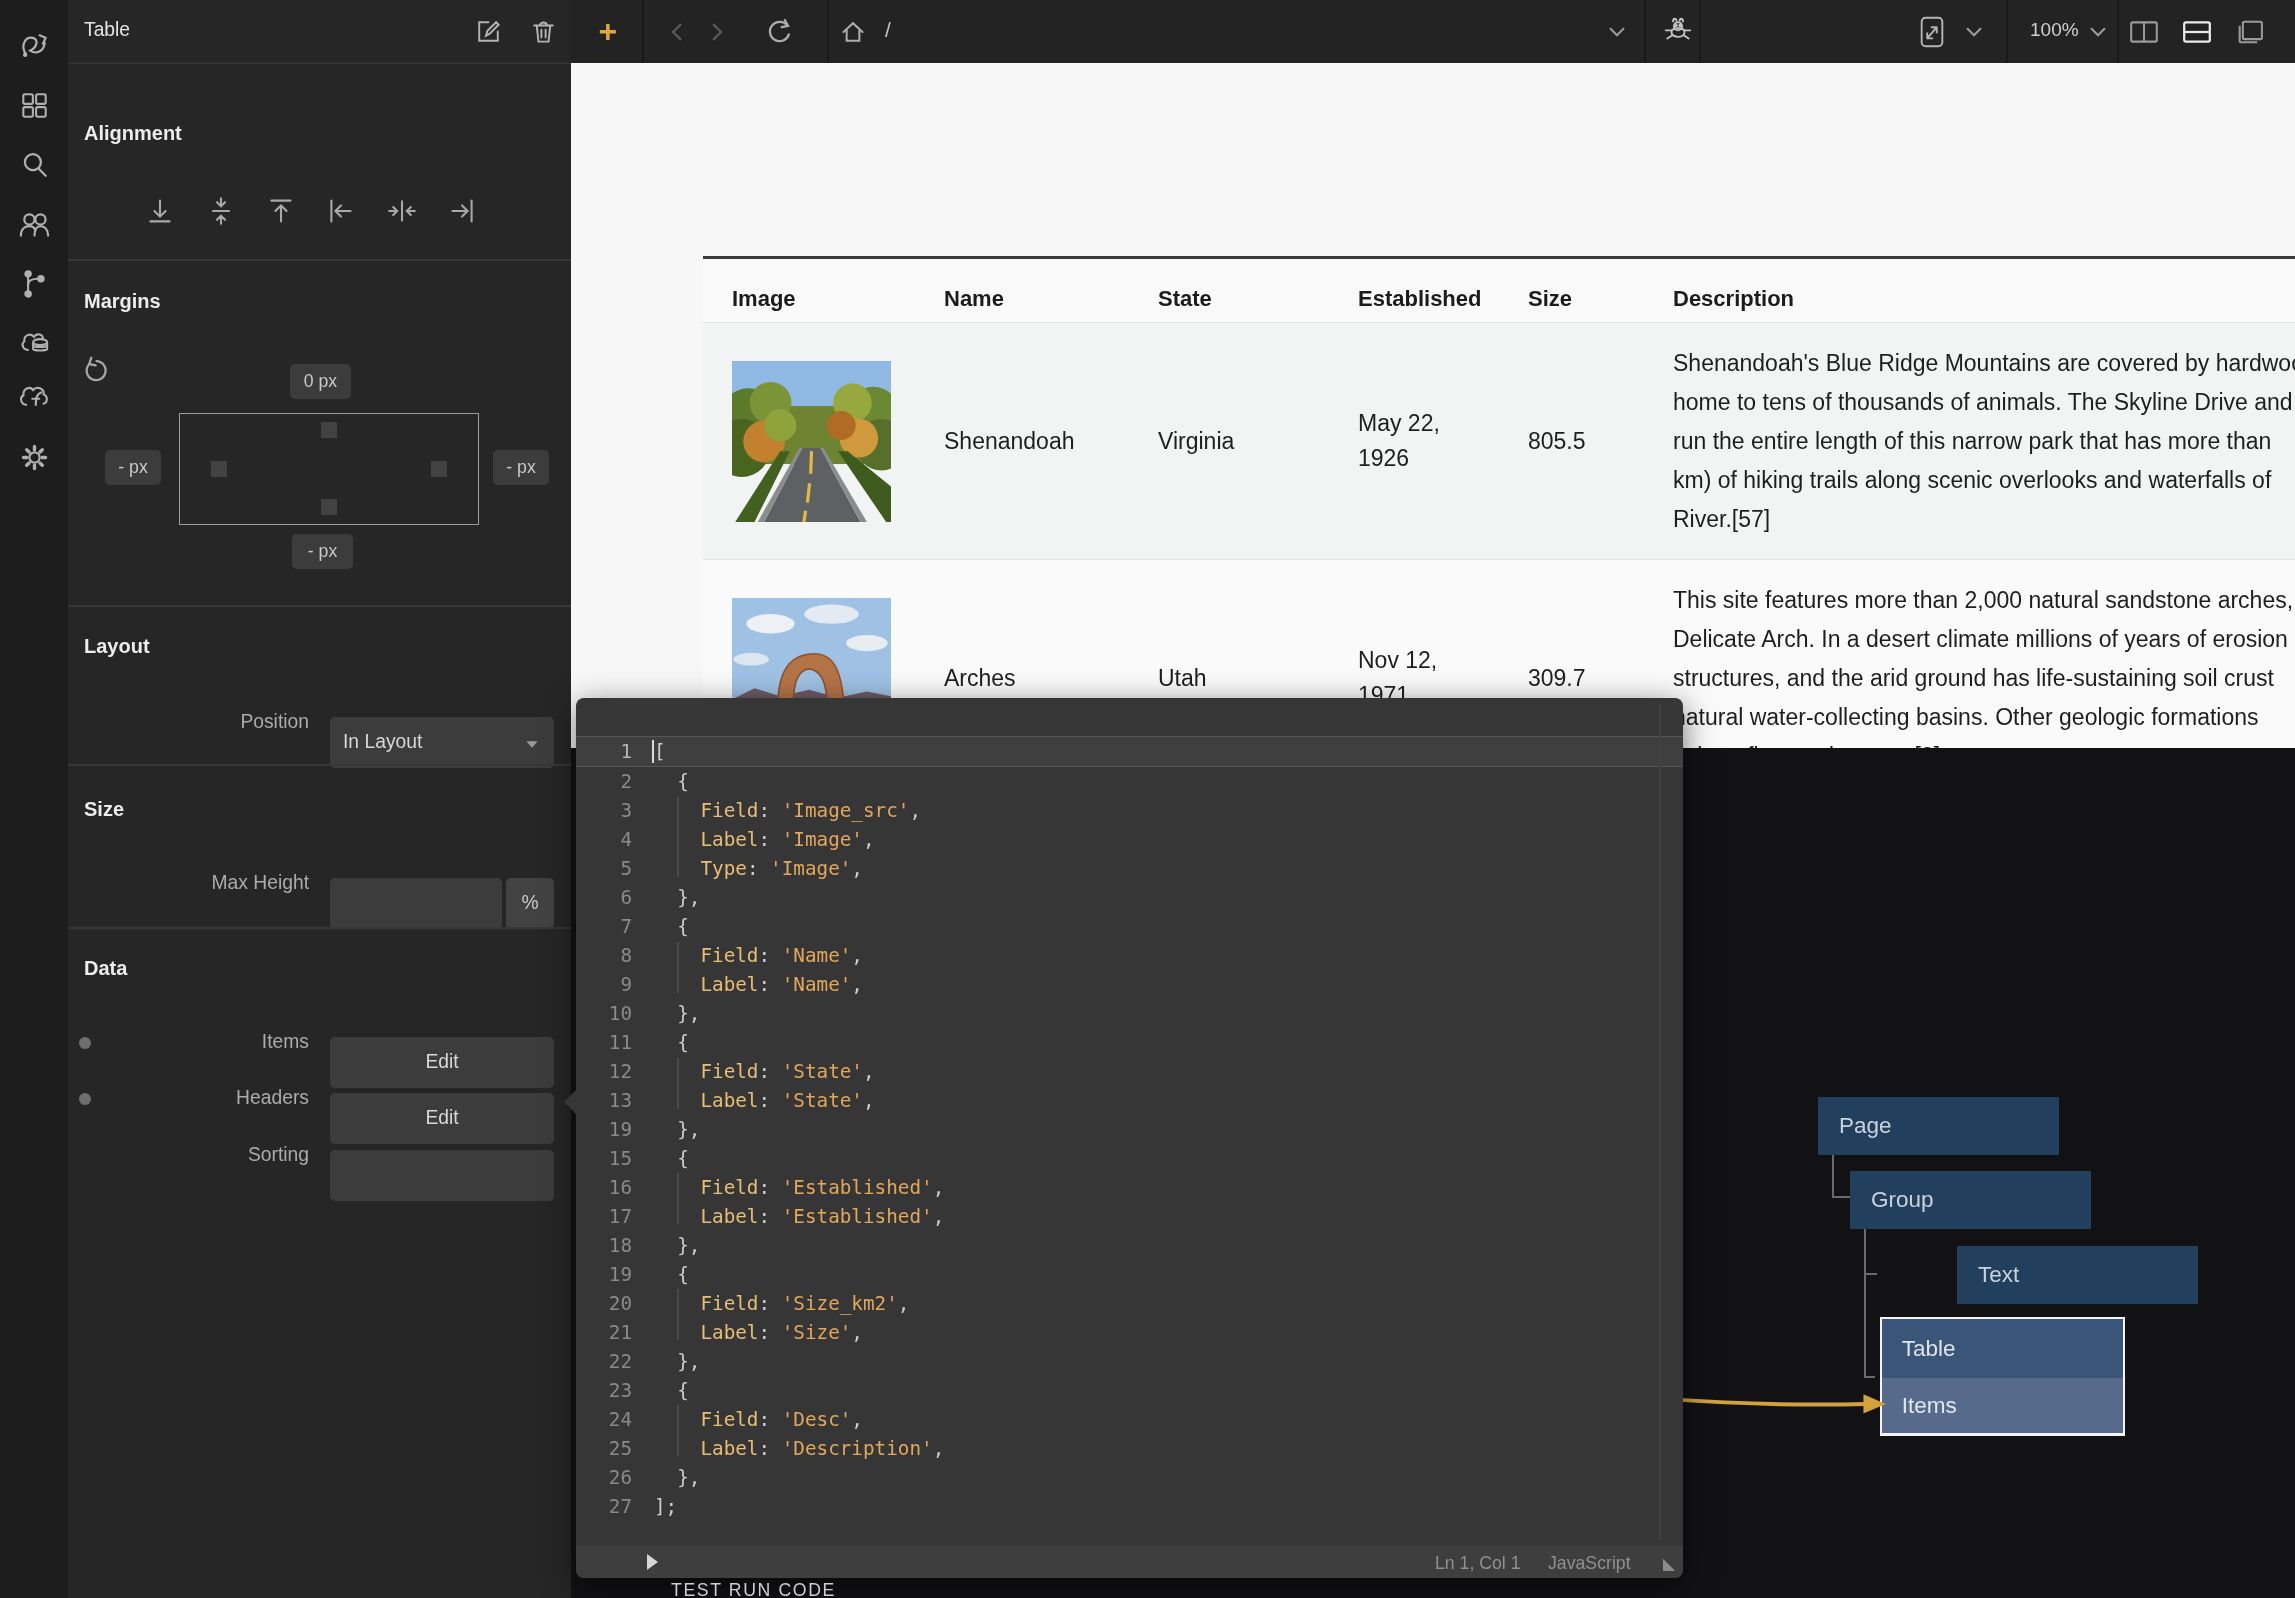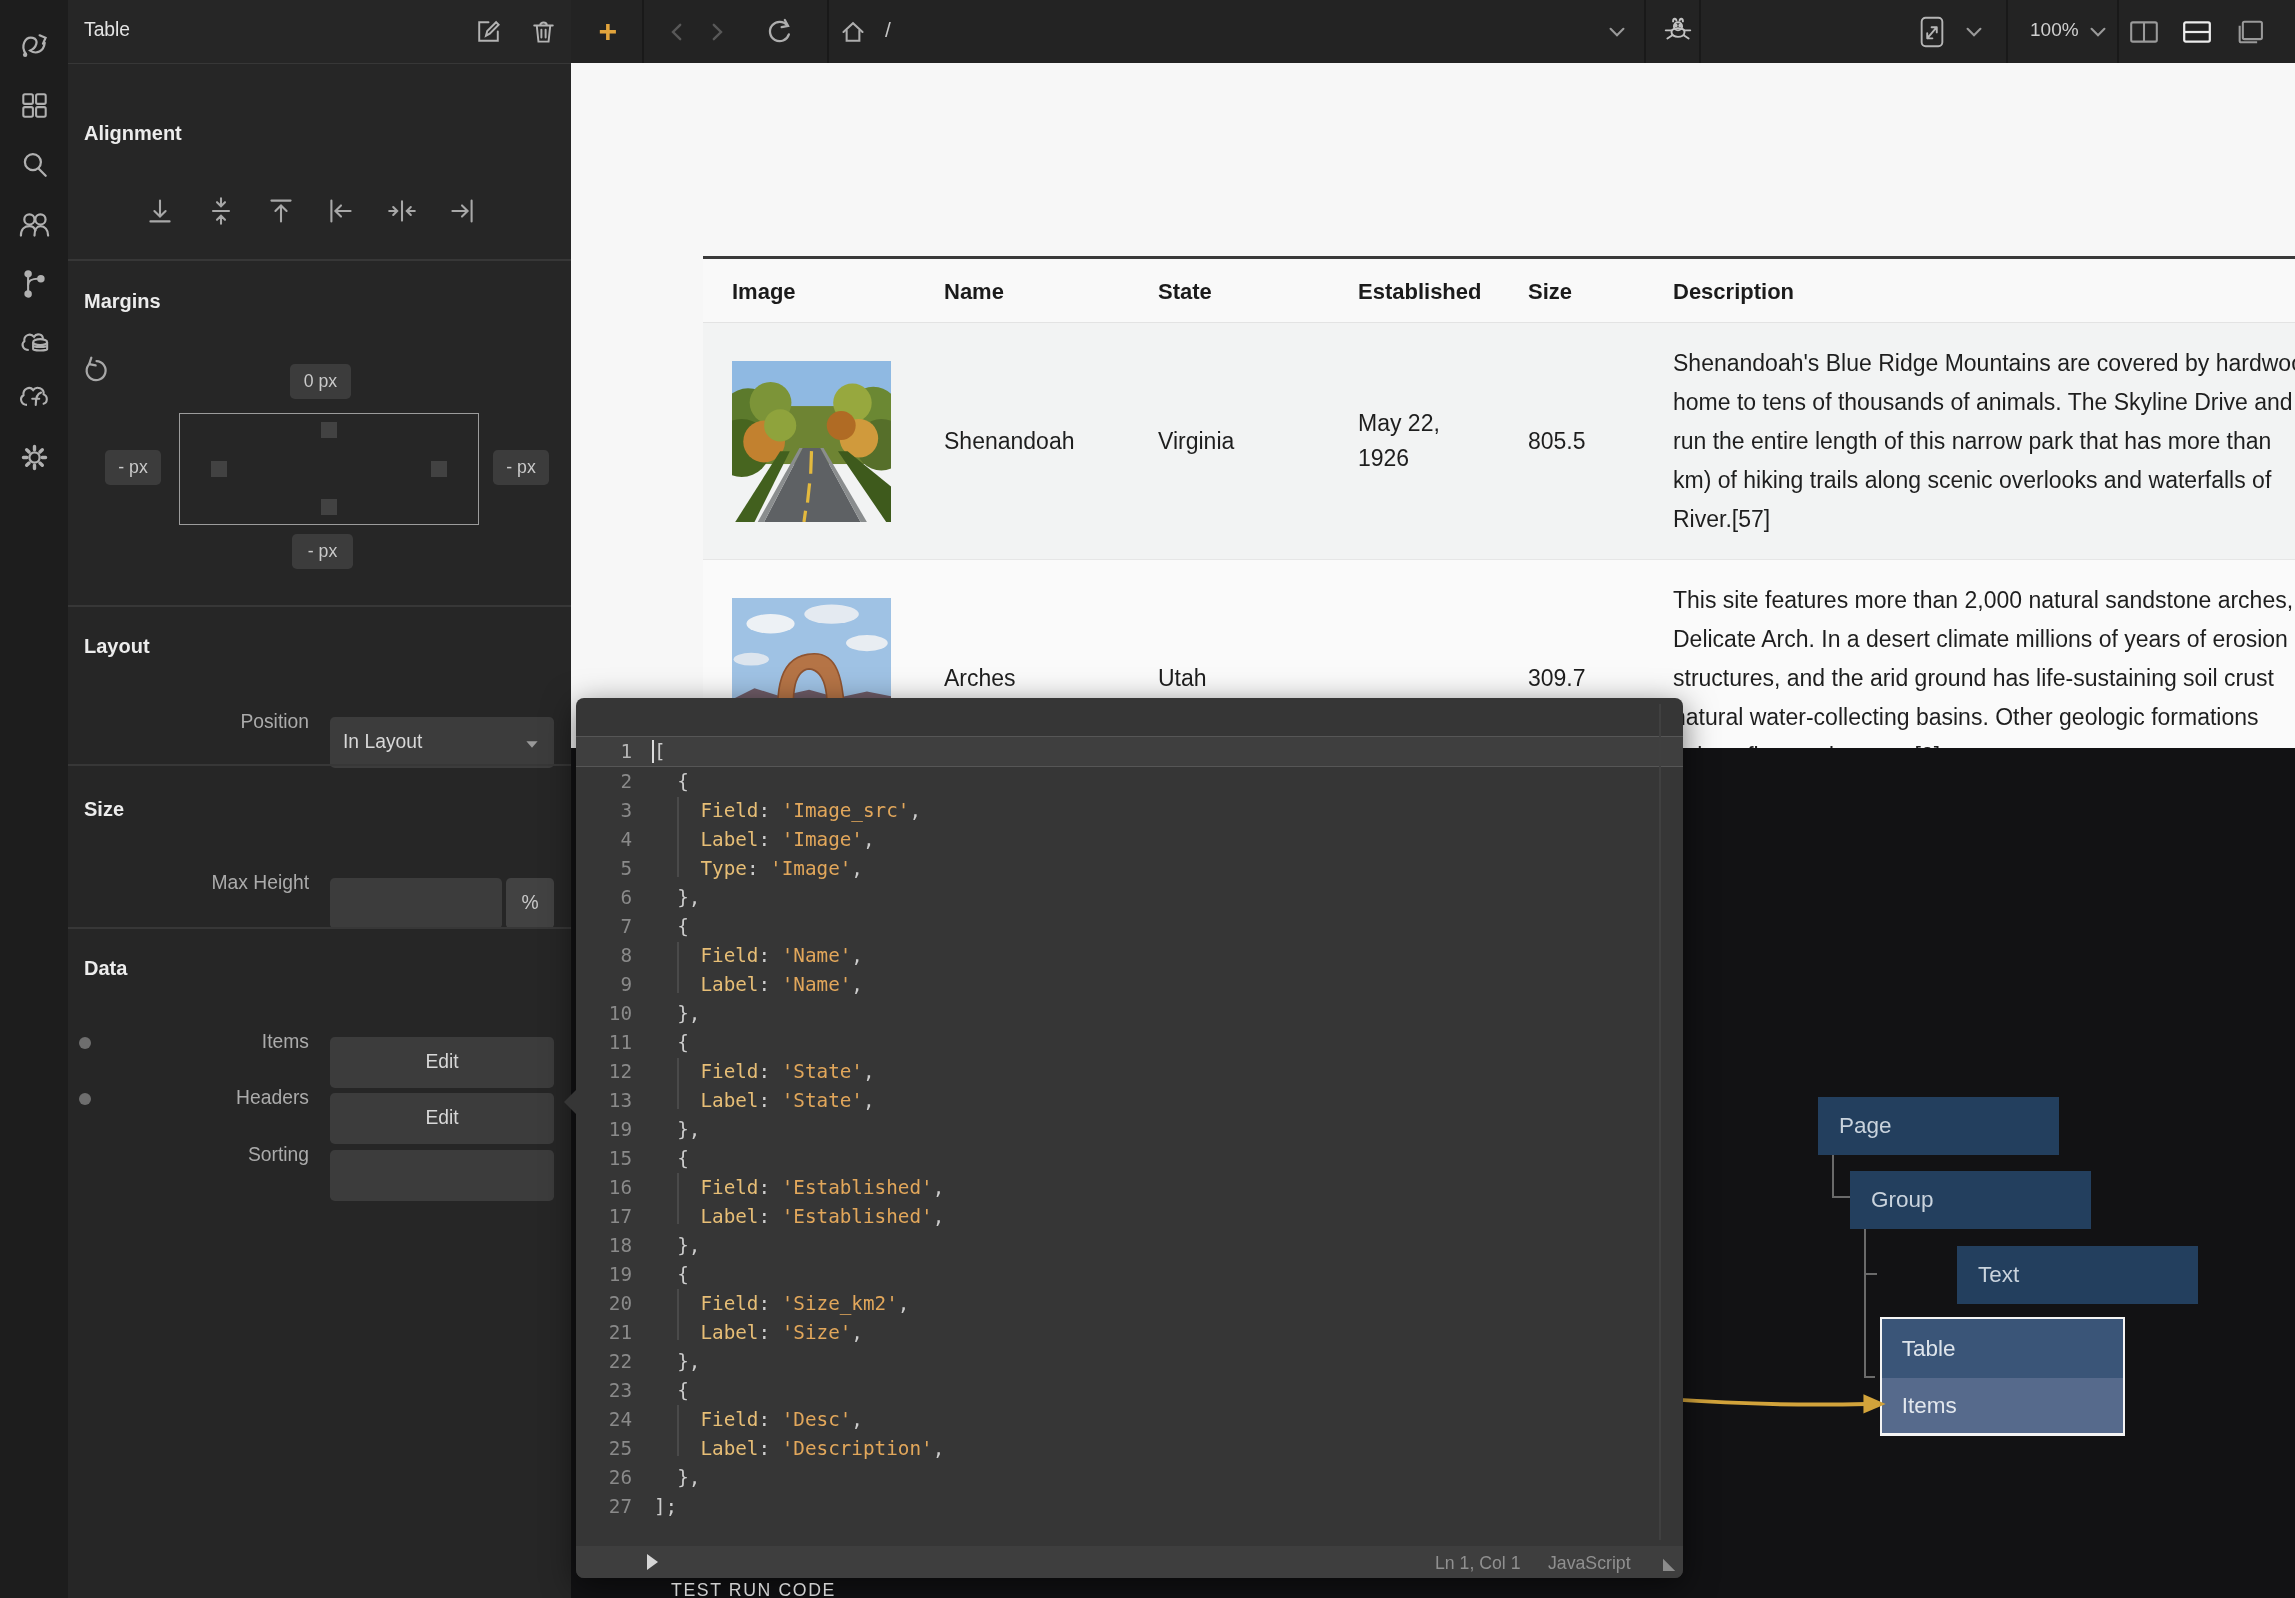--- a/index.html
+++ b/index.html
@@ -36,21 +36,21 @@
   .plus{position:absolute;left:4.8px;top:0;width:64px;height:63px;display:flex;align-items:center;
         justify-content:center;font-size:32px;font-weight:bold;}
   .zoom-txt{position:absolute;top:19.3px;font-size:19px;color:#CFCFCF;}
   .path-txt{position:absolute;top:17.7px;font-size:21px;color:#C6C6C6;}
 
   
   .canvas{left:571px;top:63px;width:1724px;height:685px;background:#F7F7F7;overflow:hidden;}
   .cv-title{position:absolute;left:132px;top:179px;font-size:30px;font-weight:bold;color:#101010;}
   .ptable{position:absolute;left:132px;top:193px;width:1609px;border-top:3.2px solid #3A3A3A;}
   .t-head{position:relative;height:63px;background:#F9F9F9;border-bottom:1.6px solid #E3E3E3;}
-  .th{position:absolute;top:20px;font-size:22px;font-weight:bold;color:#1B1B1B;white-space:nowrap;}
+  .th{position:absolute;top:27px;font-size:22px;font-weight:bold;color:#1B1B1B;white-space:nowrap;}
   .t-row{position:relative;height:236px;border-bottom:1.6px solid #E6E6E6;}
   .t-row.r0{background:#F2F3F3;}
   .t-row.r1{background:#FAFAFA;}
   .cell{position:absolute;top:0;height:100%;display:flex;align-items:center;font-size:23px;color:#1E1E1E;}
   .c-img{left:29px;width:159px;}
   .c-img svg{width:159px;height:161px;}
   .c-name{left:241px;width:193px;}
   .c-state{left:455px;width:161px;}
   .c-est{left:655px;width:129px;line-height:35px;}
   .c-size{left:825px;width:113px;}
@@ -408,20 +408,21 @@
                 <ellipse cx="12" cy="38" rx="11" ry="4" fill="#DDE5EE"></ellipse>
     <path d="M0 63 L14 56 L30 61 L48 57 L66 62 L84 58 L99 61 L99 74 L0 74 Z" fill="#6E5B66"></path>
     <rect y="70" width="99" height="30" fill="#8A5B39"></rect>
     <path d="M30 97 C26 60 28 38 47 35 C64 32 72 44 70 97 L59 97 C61 60 59 45 48 44 C38 45 36 60 40 97 Z" fill="#B57446" stroke="#8F5431" stroke-width="1"></path>
     <polygon points="0,100 0,78 16,81 30,95 36,100" fill="#7E4E2C"></polygon>
     <ellipse cx="52" cy="98" rx="22" ry="2.5" fill="#70452A" opacity=".55"></ellipse>
               </svg>
             </div>
             <div class="cell c-name">Arches</div>
             <div class="cell c-state">Utah</div>
+            <div class="cell c-est">Nov 12, 1971</div>
             <div class="cell c-size">309.7</div>
             <div class="cell c-desc" style="padding-top:21px">
               <div class="d-line">This site features more than 2,000 natural sandstone arches,</div>
               <div class="d-line">Delicate Arch. In a desert climate millions of years of erosion</div>
               <div class="d-line">structures, and the arid ground has life-sustaining soil crust</div>
               <div class="d-line">natural water-collecting basins. Other geologic formations</div>
               <div class="d-line">spires, fins, and towers.[8]</div>
             </div>
           </div>
         </div>

